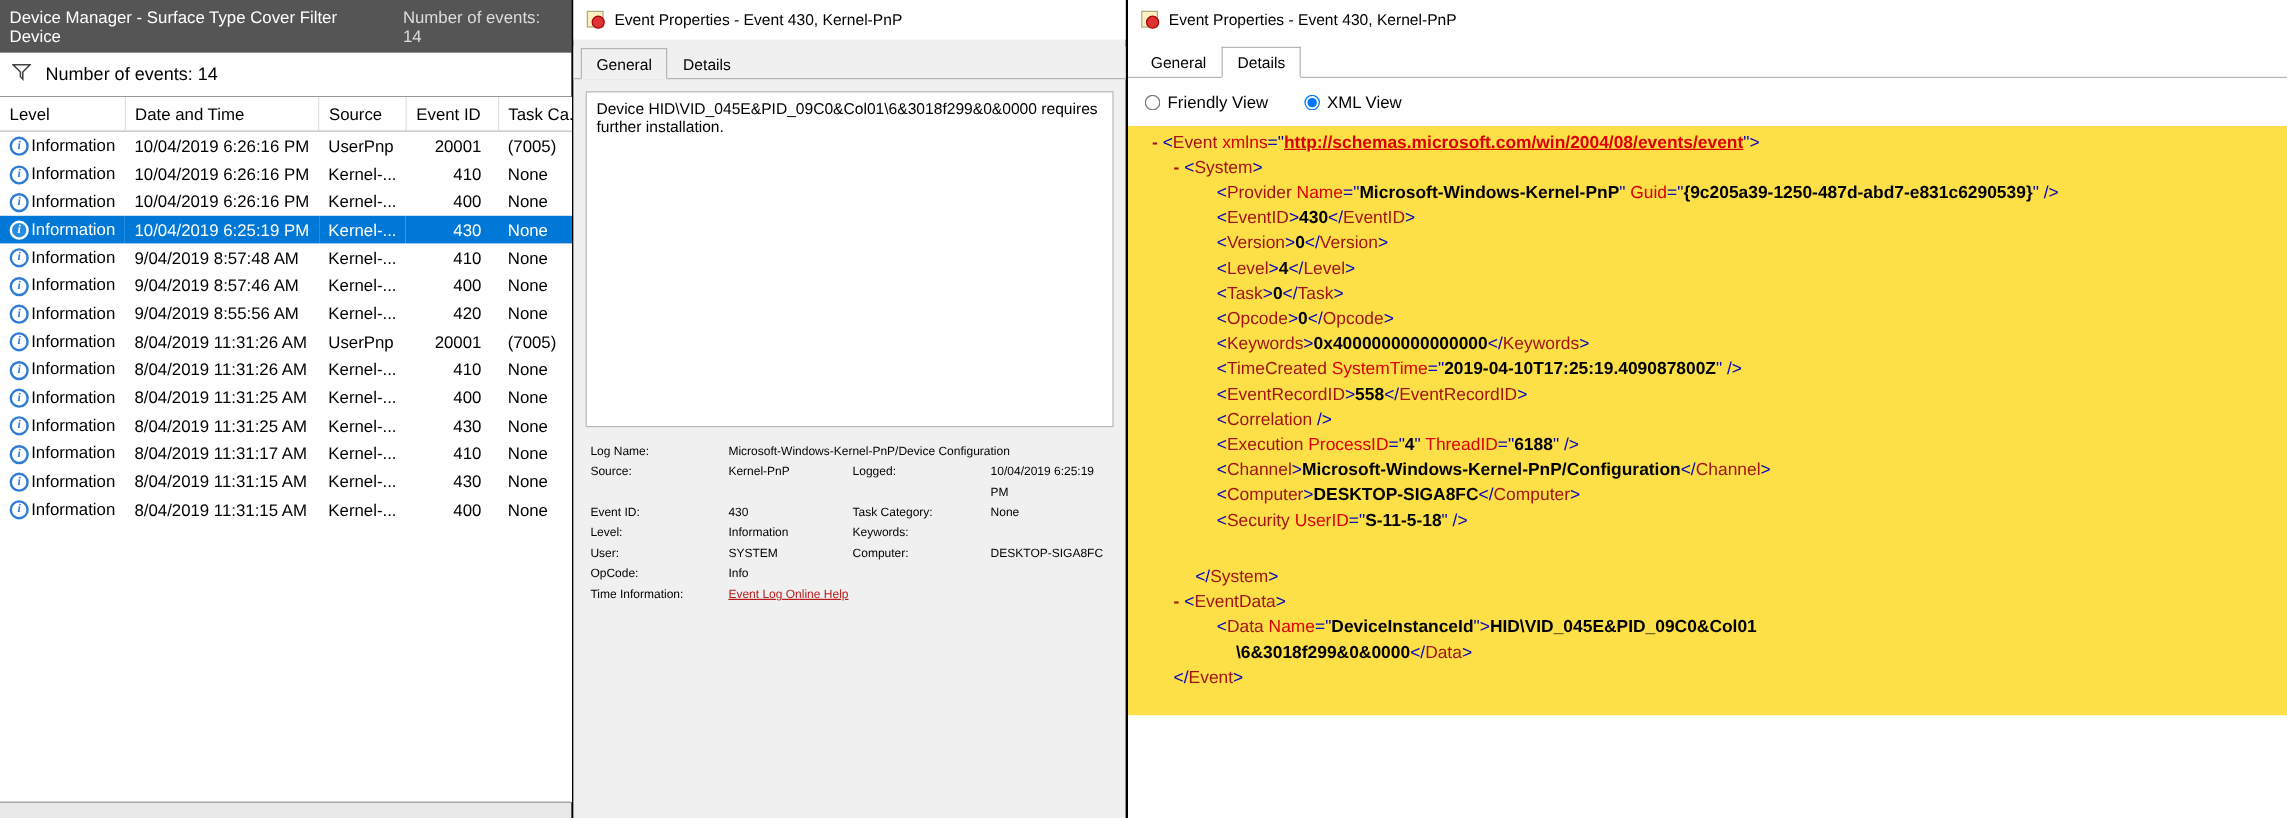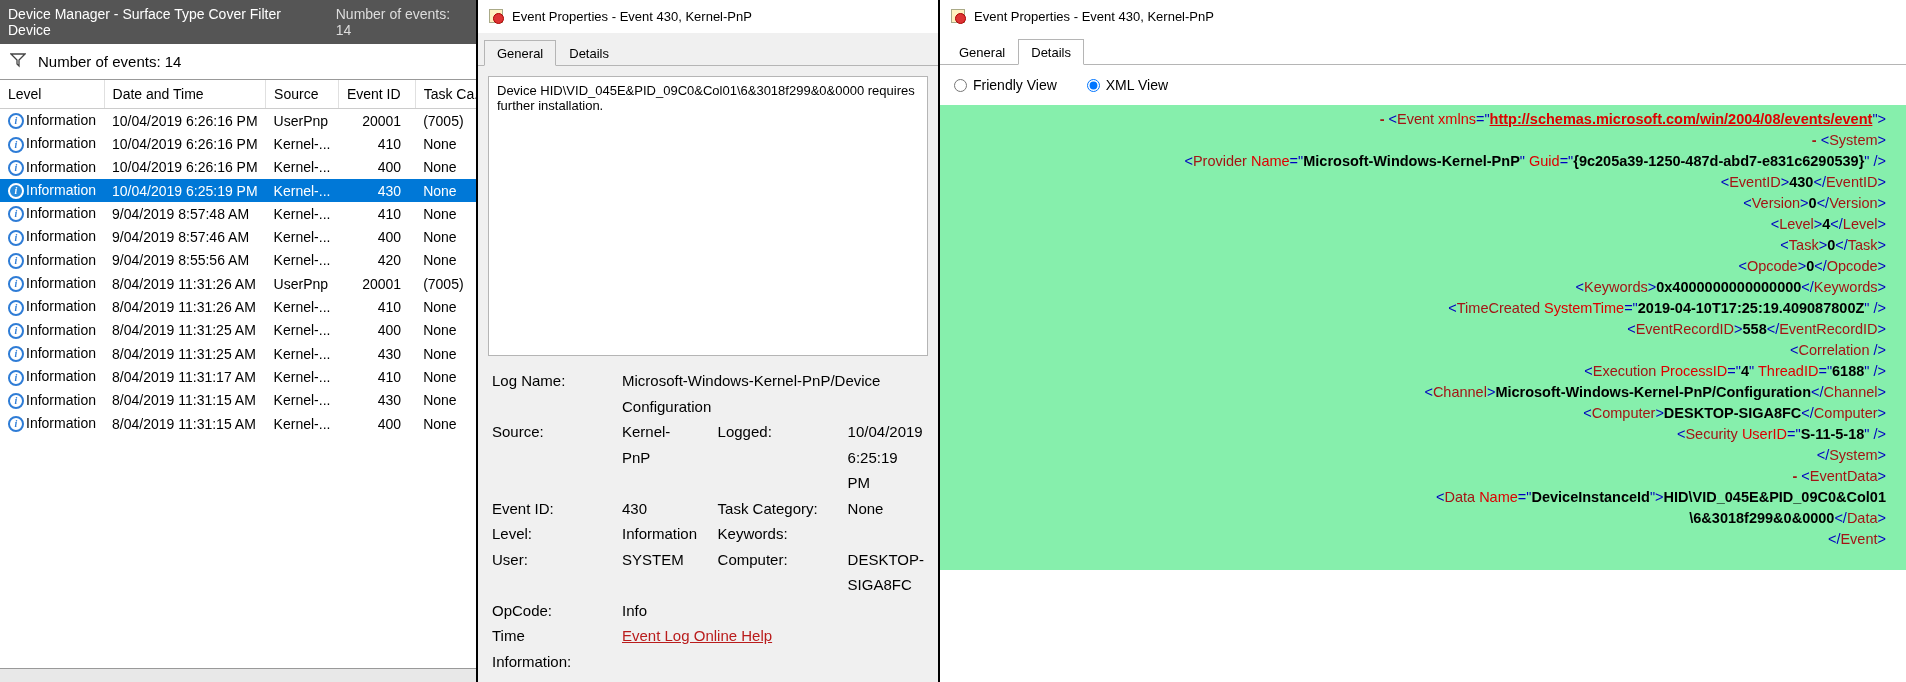--- a/index.html
+++ b/index.html
@@ -31,42 +31,42 @@
 
 .titlebar2 { background: #fff; padding: 8px 10px; font-size: 13px; display: flex; align-items: center; gap: 8px; border-bottom: 1px solid transparent; }
 .app-icon { width: 16px; height: 16px; position: relative; display: inline-block; }
 .app-icon::before { content: ""; position: absolute; inset: 1px; background: #fff0c0; border: 1px solid #aa8; }
 .app-icon::after { content: ""; position: absolute; right: 0; bottom: 0; width: 9px; height: 9px; background: #d33; border-radius: 50%; border: 1px solid #a00; }
 .tabs2 { display: flex; background: #f0f0f0; border-bottom: 1px solid #b5b5b5; padding: 0 6px; margin-top: 6px; }
 .tab2 { padding: 5px 12px 4px; border: 1px solid transparent; font-size: 13px; cursor: pointer; position: relative; top: 1px; }
 .tab2.active { background: #f0f0f0; border: 1px solid #b5b5b5; border-bottom-color: #f0f0f0; }
 .general-body { flex: 1; padding: 10px; display: flex; flex-direction: column; gap: 8px; }
 .desc-box { background: #fff; border: 1px solid #b5b5b5; padding: 6px 8px; height: 280px; font-size: 13px; overflow: auto; }
-.props-grid { font-size: 15px; line-height: 1.7; display: grid; grid-template-columns: 110px 1fr 110px 1fr; column-gap: 20px; padding: 4px 4px 8px; }
+.props-grid { font-size: 10px; line-height: 1.7; display: grid; grid-template-columns: 110px 1fr 110px 1fr; column-gap: 5px; padding: 4px 4px 8px; }
 .props-grid .lbl { color: #000; }
 .props-grid .val { color: #000; }
 .props-grid .full { grid-column: 2 / span 3; }
 .link { color: #b91c1c; text-decoration: underline; cursor: pointer; }
 
 
 .titlebar3 { background: #fff; padding: 8px 10px; font-size: 13px; display: flex; align-items: center; gap: 8px; }
 .tabs3 { display: flex; background: #fff; border-bottom: 1px solid #b5b5b5; padding: 0 6px; margin-top: 6px; }
 .tab3 { padding: 5px 12px 4px; border: 1px solid transparent; font-size: 13px; cursor: pointer; position: relative; top: 1px; }
 .tab3.active { background: #fff; border: 1px solid #b5b5b5; border-bottom-color: #fff; }
 .view-radios { padding: 12px 14px; display: flex; gap: 30px; align-items: flex-start; font-size: 14px; }
 .view-radios label { display: flex; align-items: center; gap: 6px; cursor: pointer; }
-.xml-body { background: #86efac; padding: 4px 20px 20px 36px; font-family: "Segoe UI", sans-serif; font-size: 14.5px; line-height: 1.45; text-align: right; }
+.xml-body { background: #fde047; padding: 4px 20px 20px 20px; font-family: "Segoe UI", sans-serif; font-size: 14.5px; line-height: 1.45; }
 .xml-body .mk { color: #0000c0; }
 .xml-body .tag { color: #a31515; }
 .xml-body .attrn { color: #d00; }
 .xml-body .attrv { color: #000; font-weight: bold; }
 .xml-body .txt { color: #000; font-weight: bold; }
 .xml-body .toggler { color: #a31515; font-weight: bold; cursor: pointer; user-select: none; }
 .xml-body .ind1 { padding-left: 18px; }
-.xml-body .ind2 { padding-left: 36px; }
+.xml-body .ind2 { padding-left: 36px; margin-top: 26px; }
 .xml-body .ind3 { padding-left: 54px; }
 .xml-body .hang { padding-left: 70px; }
 .xml-body a.ns { color: #d00; font-weight: bold; text-decoration: underline; }
 </style>
 </head>
 <body>
 
 <div class="panel1">
   <div class="titlebar1">
     <span class="tb-title">Device Manager - Surface Type Cover Filter Device</span>

